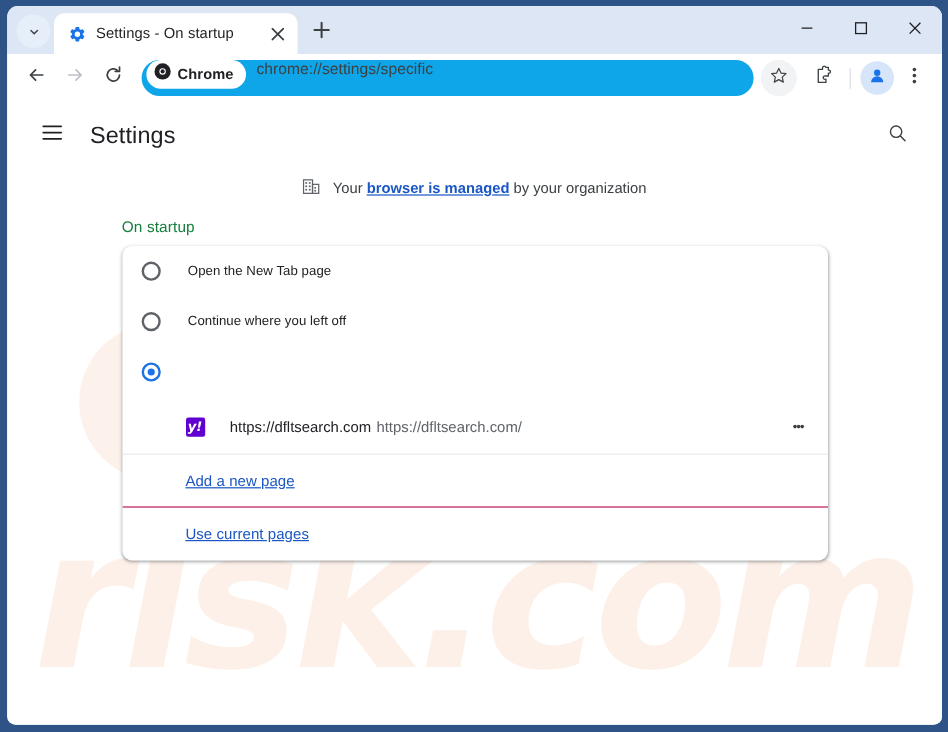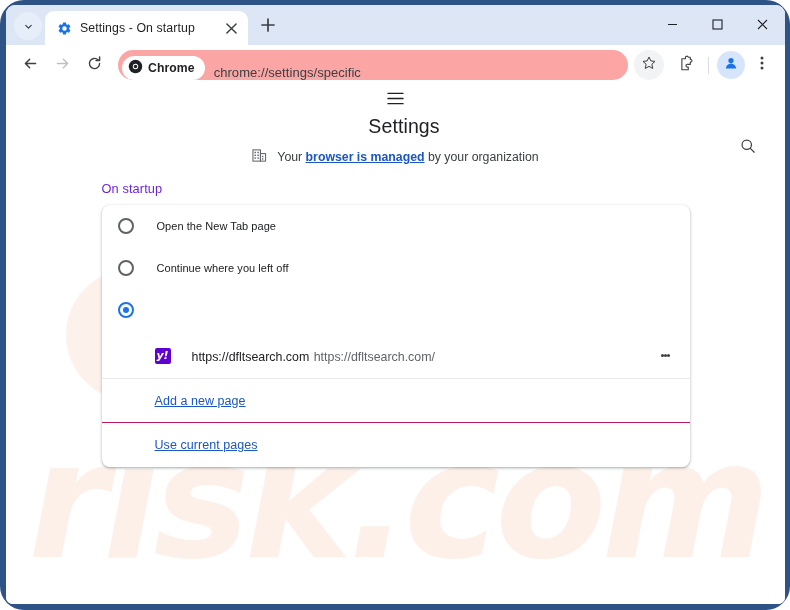--- a/index.html
+++ b/index.html
@@ -116,24 +116,24 @@
   .nav-btn {
     width: 32px; height: 32px;
     border-radius: 50%;
     display: flex; align-items: center; justify-content: center;
     cursor: pointer;
     flex: 0 0 auto;
   }
   #omnibox {
     flex: 1 1 auto;
     height: 30px;
-    background: #fca5a5;
+    background: #0ea5e9;
     border-radius: 16px;
     display: flex;
-    align-items: flex-end;
+    align-items: flex-start;
     margin: 0 6px 0 8px;
     padding: 0 4px 0 4px;
     overflow: hidden;
   }
   #chrome-chip {
     display: flex;
     align-items: center;
     gap: 5px;
     background: #ffffff;
     border-radius: 14px;
@@ -240,21 +240,20 @@
   }
 
   
   #settings-header {
     position: relative;
     height: 56px;
     display: flex;
     align-items: center;
     padding: 0 22px 0 22px;
     z-index: 3;
-    flex-direction: column;
   }
   #menu-button {
     width: 30px; height: 30px;
     display: flex; align-items: center; justify-content: center;
     cursor: pointer;
     flex: 0 0 auto;
   }
   #settings-title {
     font-size: 19.5px;
     color: #202124;
@@ -290,21 +289,21 @@
   #content {
     position: relative;
     z-index: 3;
     margin: 0 auto;
     width: 588px;
     padding-top: 15px;
   }
 
   #section-title {
     font-size: 12.8px;
-    color: #6d28d9;
+    color: #15803d;
     margin-left: 0px;
     margin-bottom: 9px;
     letter-spacing: 0.1px;
   }
 
   #startup-card {
     background: #ffffff;
     border-radius: 8px;
     box-shadow: 0 1px 2px rgba(60,64,67,.30), 0 1px 3px 1px rgba(60,64,67,.12);
     overflow: hidden;
@@ -405,21 +404,21 @@
     font-size: 12.5px;
     color: #1a56c4;
     text-decoration: underline;
     cursor: pointer;
     letter-spacing: 0.05px;
   }
 </style>
 </head>
 <body>
 
-<div id="window-frame" style="background: rgb(46, 83, 135); border-radius: 24px;">
+<div id="window-frame" style="background: rgb(46, 83, 135);">
   <div id="browser-window">
 
     <div id="tab-strip">
 
       <div id="tab-search-button">
         <span>
           <svg width="13" height="13" viewBox="0 0 24 24">
               <path d="M7 10l5 5 5-5" fill="none" stroke="#3c4043" stroke-width="2.2" stroke-linecap="round" stroke-linejoin="round"></path>
             </svg>
         </span>

